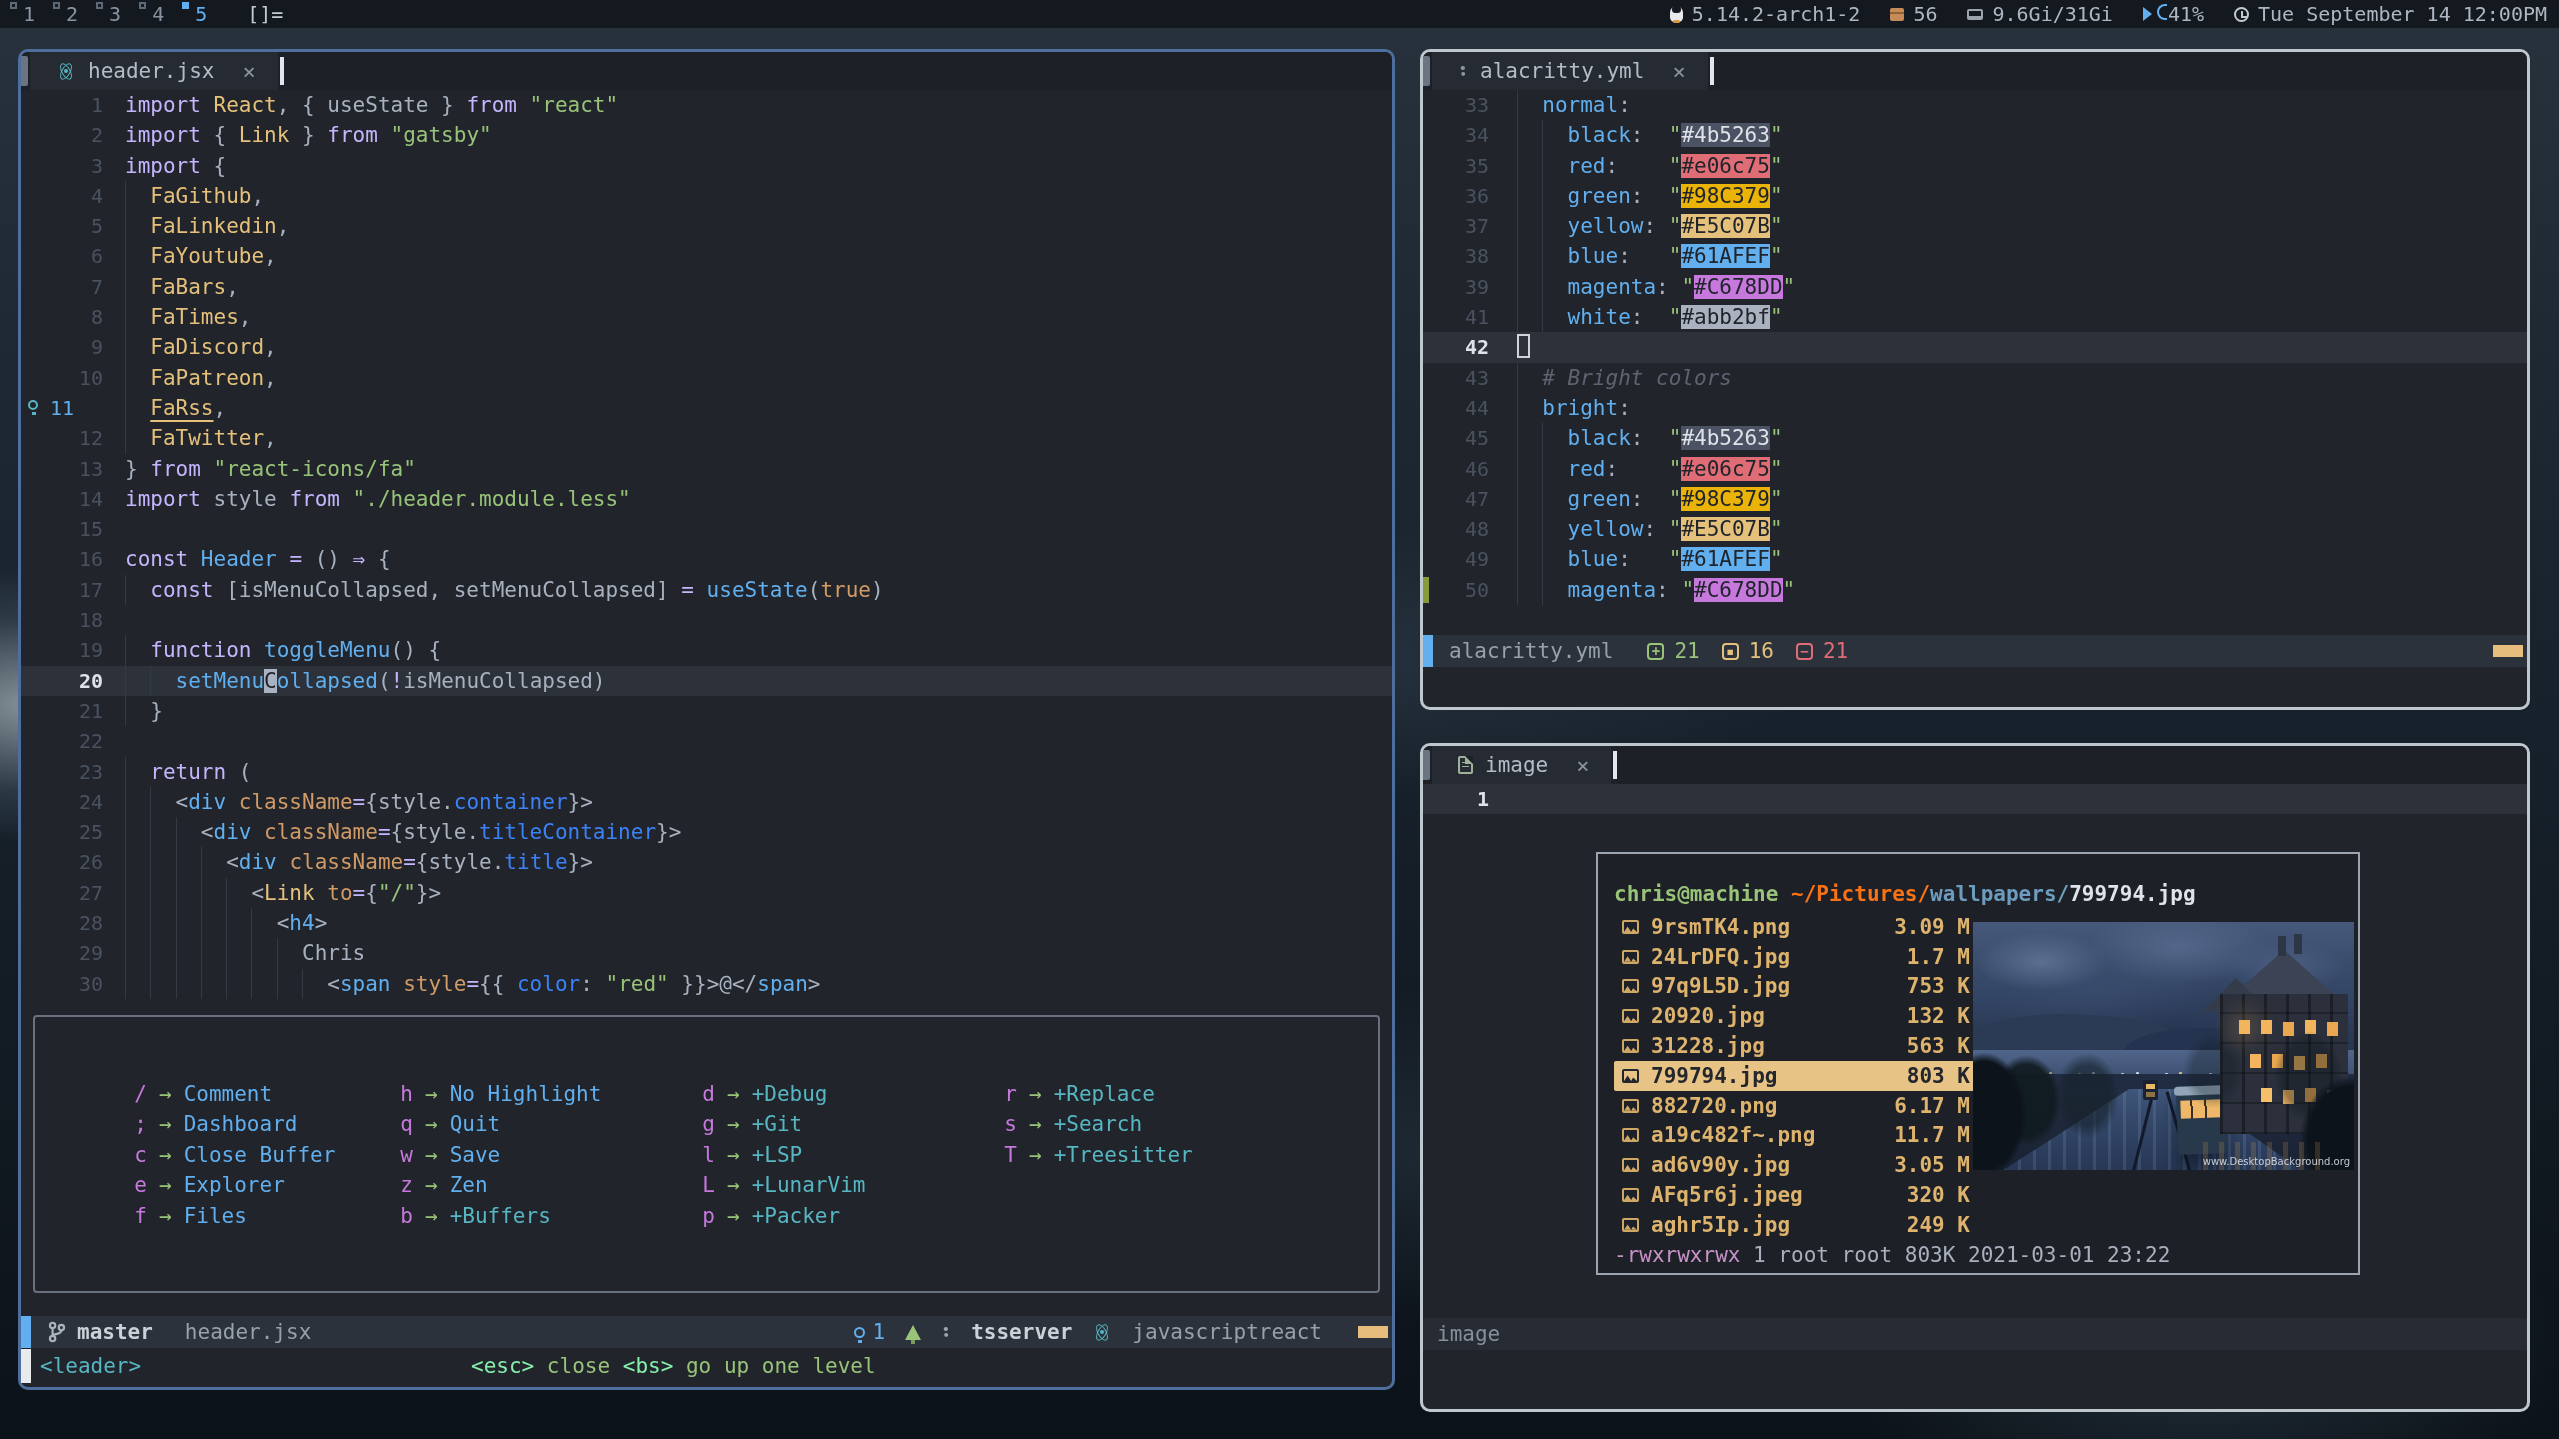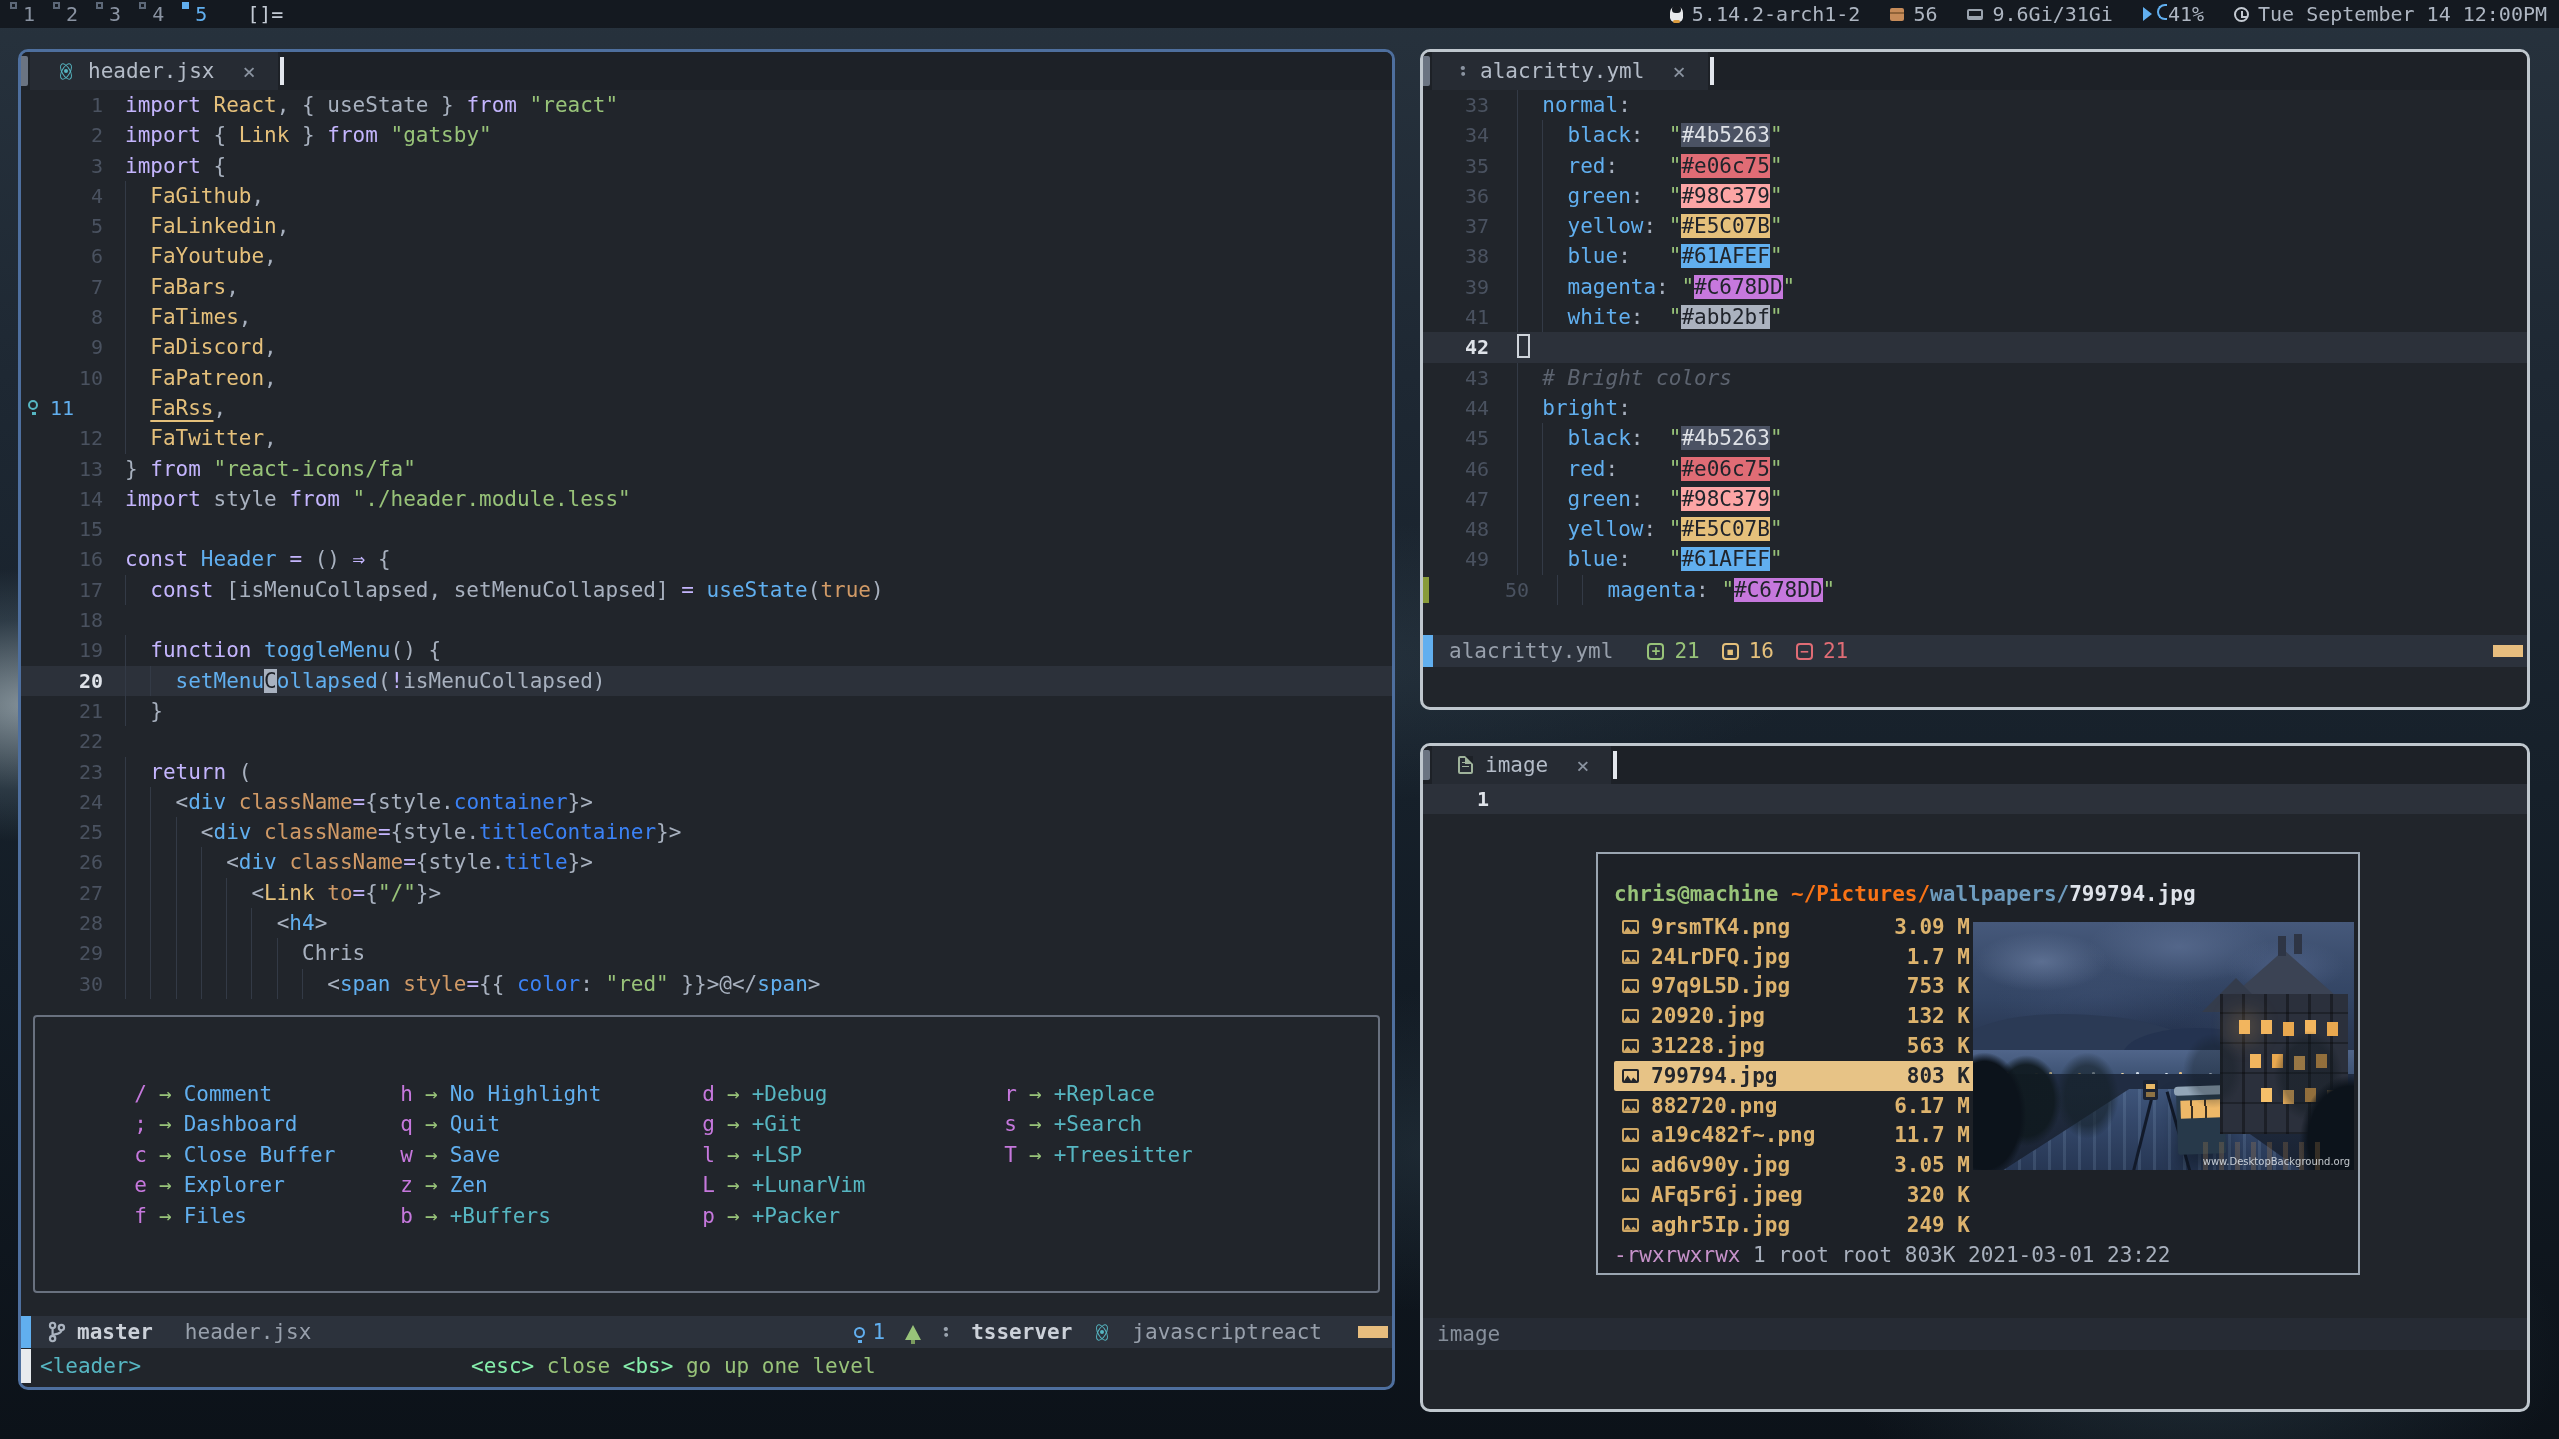--- a/index.html
+++ b/index.html
@@ -92,21 +92,21 @@
   .wk-label{color:#61afef}
   .wk-label.grp{color:#56b6c2}
   
   .cmdline{position:absolute;left:0;right:0;height:36px;display:flex;align-items:center;font-size:21px}
   .whiteblock{width:10px;height:34px;background:#e8ebee;flex:none}
   .leader{color:#56b6c2;margin-left:9px}
   .hints{position:absolute;left:450px;display:flex;white-space:pre}
   .hint-key{color:#86efac}.hint-label{color:#98c379}
   
   .sw{font-weight:normal}
-  .swk{background:#4b5263;color:#dfe2e7}.swr{background:#e06c75;color:#20242b}.swg{background:#fca5a5;color:#20242b}
+  .swk{background:#4b5263;color:#dfe2e7}.swr{background:#e06c75;color:#20242b}.swg{background:#eab308;color:#20242b}
   .swy{background:#E5C07B;color:#20242b}.swb{background:#61AFEF;color:#20242b}.swm{background:#C678DD;color:#20242b}
   .swc{background:#56B6C2;color:#20242b}.sww{background:#abb2bf;color:#20242b}
   
   .imgstatus{position:absolute;left:0;right:0;top:572px;height:32px;background:#262b34;color:#868f9b;font-size:21px;display:flex;align-items:center;padding-left:14px}
   .preview{position:absolute;left:173px;top:106px;width:764px;height:423px;border:2px solid #9aa5b1;background:#1d2127;padding:28px 16px 0 16px}
   .pv-header{font-size:21px;font-weight:bold;height:30px;white-space:pre}
   .pv-user{color:#98c379}.pv-path{color:#f97316}.pv-dir{color:#6e9cbe}.pv-file{color:#dfe3ea}
   .frow{height:29.8px;display:flex;align-items:center;width:366px;position:relative;font-size:21px;font-weight:600;color:#ddb36d;padding-left:8px}
   .frow .size{position:absolute;right:10px}
   .frow.sel{background:#e7c386;color:#23262c;border-radius:2px}
@@ -548,21 +548,21 @@
       <div class="cl">
         <span class="ln" style="width: 66px;">48</span>
         <span class="lc" style="padding-left: 28px;"><span class="ind" style="width: 4ch;"></span><span class="fn">yellow</span><span class="fg">: </span><span class="str">"</span><span class="sw swy">#E5C07B</span><span class="str">"</span></span>
       </div>
       <div class="cl">
         <span class="ln" style="width: 66px;">49</span>
         <span class="lc" style="padding-left: 28px;"><span class="ind" style="width: 4ch;"></span><span class="fn">blue</span><span class="fg">:   </span><span class="str">"</span><span class="sw swb">#61AFEF</span><span class="str">"</span></span>
       </div>
       <div class="cl">
         <span class="sign-git"></span>
-        <span class="ln" style="width: 66px; margin-left: 40px;">50</span>
+        <span class="ln" style="width: 66px;">50</span>
         <span class="lc" style="padding-left: 28px;"><span class="ind" style="width: 4ch;"></span><span class="fn">magenta</span><span class="fg">: </span><span class="str">"</span><span class="sw swm">#C678DD</span><span class="str">"</span></span>
       </div>
     </div>
   <div class="statusline" style="top:583px">
     <span class="modeblock"></span>
     <span style="margin-left:16px">alacritty.yml</span>
     <span style="display:flex;align-items:center;gap:10px;margin-left:34px">
       <span class="gbox add">+</span>
       <span class="gnum add">21</span>
     </span>

